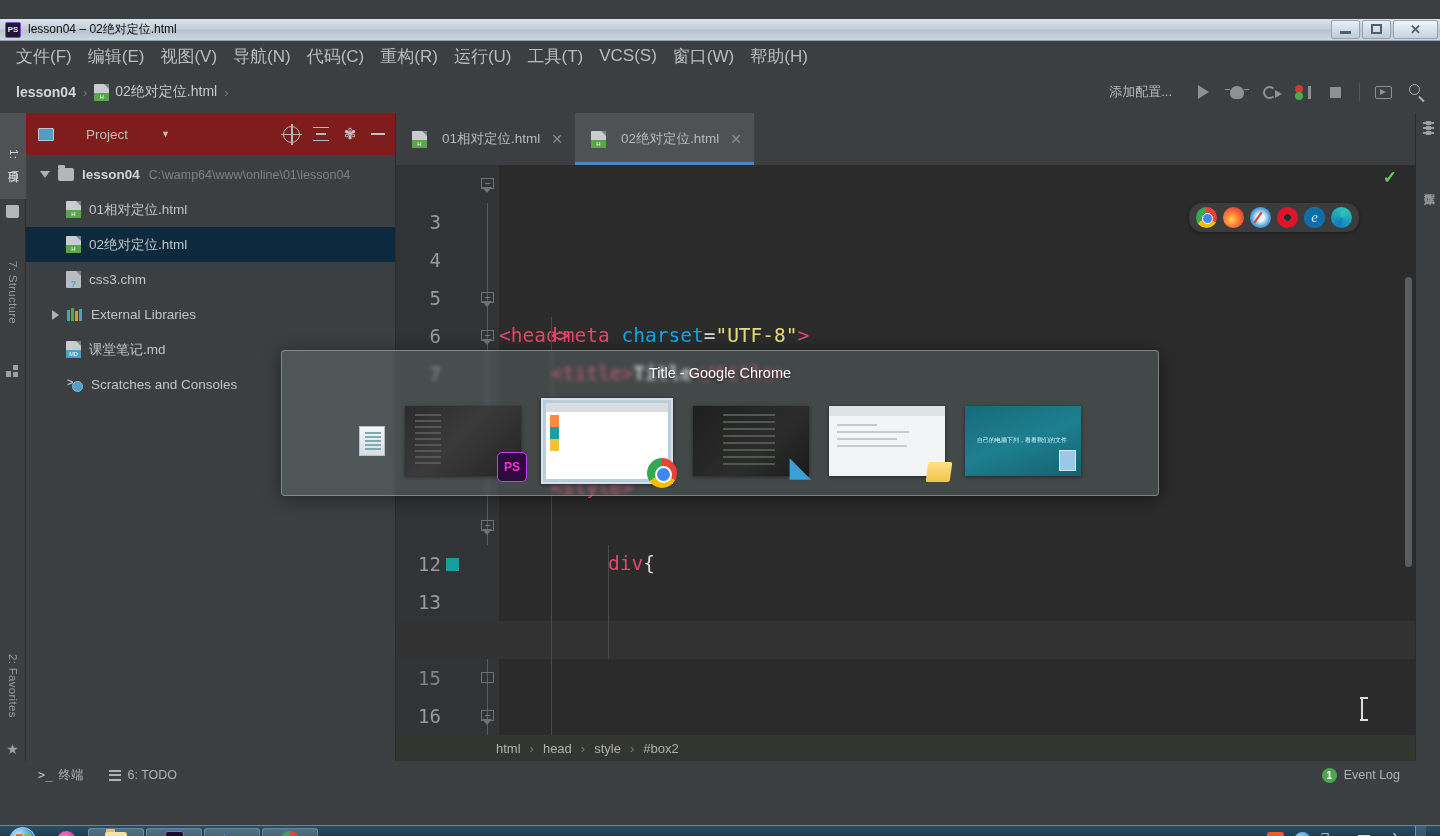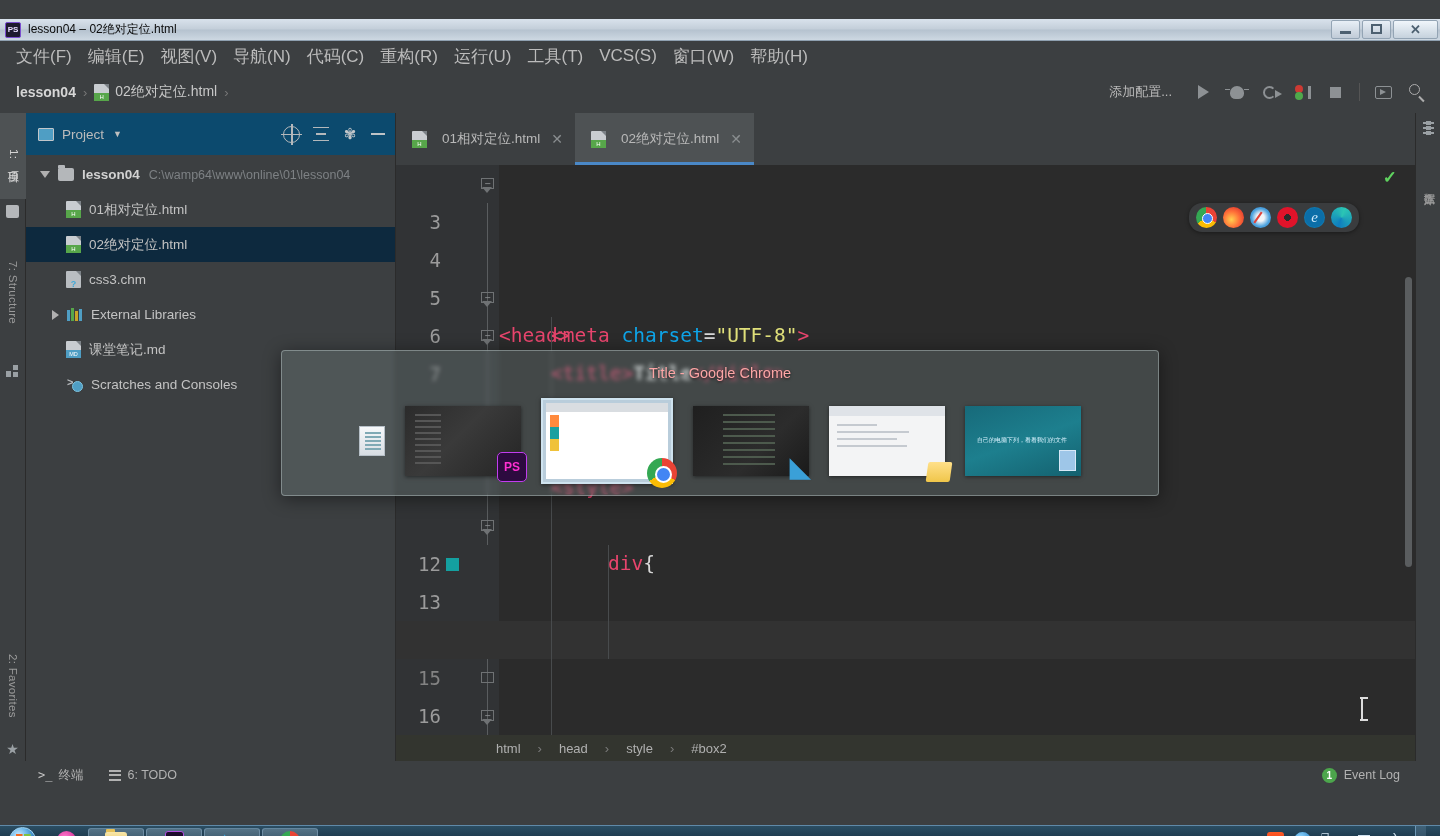--- a/index.html
+++ b/index.html
@@ -163,21 +163,22 @@
       radial-gradient(ellipse at 50% 50%, #9aa0a4 60%, transparent 61%) 0 10px/13px 4px no-repeat;
   }
 
   
   .projpanel {
     position: absolute; left: 26px; top: 94px; width: 370px; height: 648px;
     background: #3c3f41; border-right: 1px solid #2b2b2b;
   }
   .projhdr {
     height: 42px; display: flex; align-items: center; padding: 0 10px 0 12px;
-    background: #0c4a6e;
+    background: #7f1d1d;
+    gap: 24px;
   }
   .projhdr .ptitle { font-size: 13.5px; color: #bcbcbc; margin-left: 8px; }
   .proj-win-ico {
     width: 16px; height: 13px; background: #4f9ec4; border: 1.5px solid #c2c6ca; border-radius: 1px;
   }
   .caret-dn { margin-left: 9px; color: #c0c0c0; font-size: 9px; }
   .projhdr .hr-icons { margin-left: auto; display: flex; align-items: center; gap: 13px; }
   .tgt-ico { width: 17px; height: 17px; border: 1.6px solid #b4b8bb; border-radius: 50%; position: relative; }
   .tgt-ico::before { content: ""; position: absolute; left: -3px; top: 7px; width: 21px; height: 1.6px; background: #b4b8bb; }
   .tgt-ico::after { content: ""; position: absolute; left: 7px; top: -3px; width: 1.6px; height: 21px; background: #b4b8bb; }
@@ -331,37 +332,37 @@
   .bico.edge { background: conic-gradient(from 200deg, #0f7ebf, #2bc6b4, #0f7ebf); }
 
   .vscroll {
     position: absolute; right: 2px; top: 52px; width: 9px; height: 570px;
   }
   .vthumb { position: absolute; right: 1px; top: 60px; width: 7px; height: 290px; background: #5a5d5f; border-radius: 4px; }
 
   .bcrumbbar {
     position: absolute; left: 0; bottom: 0; width: 1019px; height: 26px;
     background: #33352f; display: flex; align-items: center; padding-left: 100px;
-    font-size: 13px; color: #b0b0b0; gap: 8px;
+    font-size: 13px; color: #b0b0b0; gap: 0;
   }
   .bcrumbbar .sep { color: #7a7a7a; margin: 0 9px; }
 
   
   .altswitch {
     position: absolute; left: 281px; top: 331px; width: 878px; height: 146px;
     background: rgba(118,134,134,0.33);
     border: 1px solid rgba(200,215,215,0.42);
     border-radius: 4px;
     backdrop-filter: blur(2px);
     box-shadow: 0 3px 18px rgba(0,0,0,.45);
     overflow: hidden;
   }
   .altswitch .alt-title {
     position: absolute; left: 0; top: 14px; width: 100%; text-align: center;
-    font-size: 14.5px; color: #fca5a5; text-shadow: 0 1px 3px rgba(0,0,0,.75);
+    font-size: 14.5px; color: #ffffff; text-shadow: 0 1px 3px rgba(0,0,0,.75);
     font-family: "Liberation Sans", sans-serif;
   }
   .altrow {
     position: absolute; left: 0; top: 40px; width: 100%; height: 100px;
     display: flex; align-items: center; justify-content: center; gap: 20px;
   }
   .thumb {
     width: 116px; height: 70px; position: relative;
     box-shadow: 0 1px 4px rgba(0,0,0,.5);
   }

